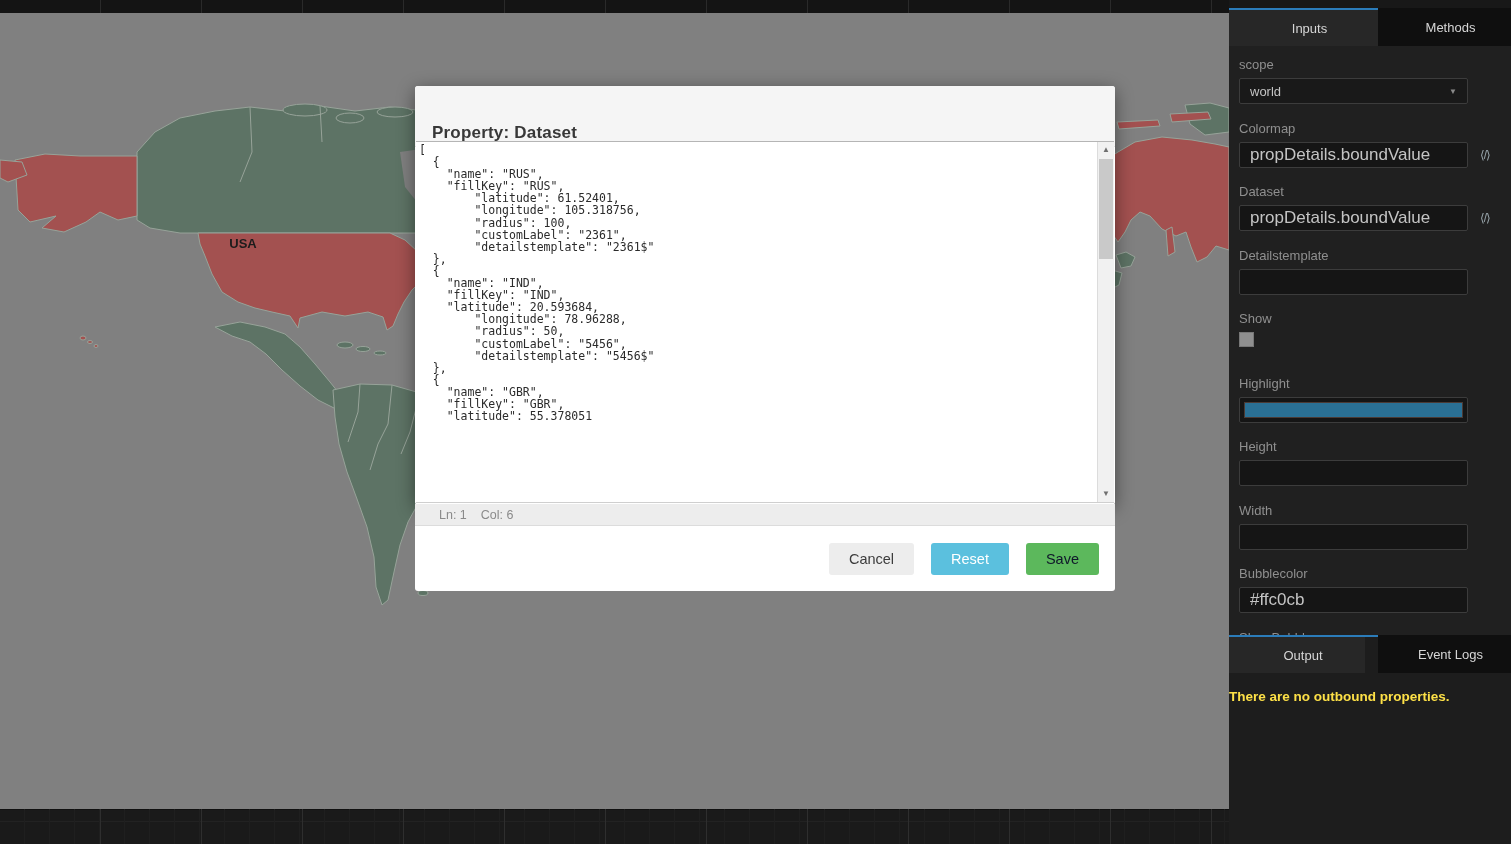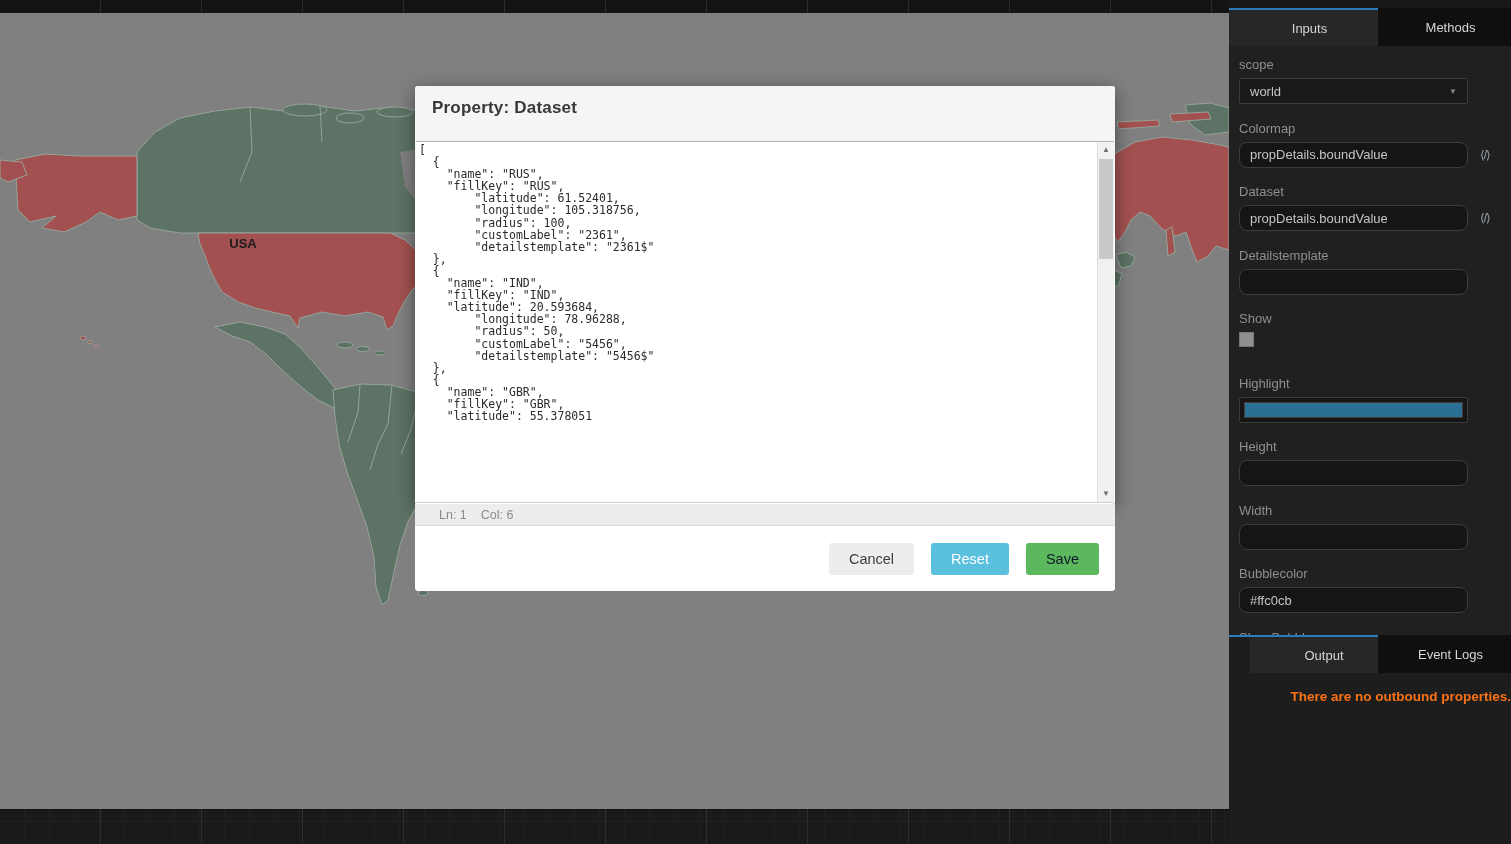--- a/index.html
+++ b/index.html
@@ -28,21 +28,21 @@
   .map-wrap{position:absolute;left:0;top:12px;width:1229px;height:797px;}
   .map-wrap svg{display:block;}
   .usa-label{font:600 13px "Liberation Sans",sans-serif;}
   
   .modal{
     position:absolute;left:415px;top:86px;width:700px;height:419px;
     background:#fff;border-radius:3px;box-shadow:0 4px 18px rgba(0,0,0,.45);
   }
   .modal-header{
     height:54px;background:#f5f5f5;border-bottom:1px solid #e3e3e3;
-    border-radius:3px 3px 0 0;display:flex;align-items:flex-start;padding:12px 17px;
+    border-radius:3px 3px 0 0;display:flex;align-items:flex-end;padding:3px 17px;
   }
   .modal-title{font-size:17px;font-weight:600;color:#383838;letter-spacing:.2px;}
   .editor{
     position:absolute;left:1px;top:55px;width:698px;height:362px;
     background:#fff;border-top:1px solid #b5b5b5;border-bottom:1px solid #cfcfcf;
     box-sizing:border-box;
   }
   .code-area{
     position:absolute;left:0;top:0;right:17px;bottom:0;overflow:hidden;cursor:text;
   }
@@ -90,22 +90,22 @@
   .tab.active{background:#272727;}
   .tab.inactive{background:#0f0f0f;top:8px;height:38px;}
   .tab-accent{position:absolute;top:8px;height:2px;background:#2b7cba;}
   .fields{
     position:absolute;left:0;top:46px;width:100%;height:591px;overflow:hidden;
     padding:0 10px;box-sizing:border-box;background:#202020;
   }
   .f-label{font-size:13px;line-height:15px;color:#8f8f8f;margin:16.5px 0 6px;}
   .fields .group:first-child .f-label{margin-top:11px;}
   .t-input{
-    width:229px;height:26px;background:#151515;border:1px solid #3c3c3c;border-radius:8px;
-    color:#c4c4c4;font-size:13px;padding:6px 10px;box-sizing:border-box;
+    width:229px;height:26px;background:#151515;border:1px solid #3c3c3c;border-radius:2px;
+    color:#c4c4c4;font-size:17px;padding:6px 10px;box-sizing:border-box;
     font-family:"Liberation Sans",sans-serif;outline:none;
   }
   .input-row{display:flex;align-items:center;gap:12px;}
   .code-ico{color:#98a5ab;font-size:12px;letter-spacing:-1px;cursor:pointer;}
   .select{
     width:229px;height:26px;background:#191919;border:1px solid #3c3c3c;border-radius:2px;
     color:#c4c4c4;font-size:13px;display:flex;align-items:center;justify-content:space-between;
     padding:0 10px;box-sizing:border-box;cursor:pointer;
   }
   .caret{color:#8a8a8a;font-size:8px;}
@@ -116,21 +116,21 @@
     box-sizing:border-box;padding:4px;cursor:pointer;
   }
   .swatch{width:100%;height:100%;border:1px solid #4a3a35;box-sizing:border-box;}
   .bottom-panel{
     position:absolute;left:0;top:635px;width:100%;height:209px;background:#1d1d1d;
   }
   .bottom-panel .tab{top:2px;}
   .bottom-panel .tab.inactive{top:0;height:38px;}
   .bottom-panel .tab-accent{top:0;}
   .output-msg{
-    margin-top:54px;text-align:right;font-size:13.5px;font-weight:bold;color:#f97316;
+    margin-top:54px;text-align:left;font-size:13.5px;font-weight:bold;color:#fde047;
   }
 </style>
 </head>
 <body>
 
 <div class="top-strip"></div>
 
 <div class="map-wrap">
   <svg width="1229" height="797" viewBox="0 0 1229 797">
 
@@ -304,17 +304,17 @@
       <input class="t-input" value="#ffc0cb" style="">
     </div>
 
     <div class="group">
       <div class="f-label">ShowBubbles</div>
     </div>
   </div>
 
   <div class="bottom-panel">
     <div class="tab-accent" style="left:0;width:149px;"></div>
-    <div class="tab active" style="left:0;width:136px;margin-left:21px;">Output</div>
+    <div class="tab active" style="left:0;width:136px;">Output</div>
     <div class="tab inactive" style="left:149px;width:133px;">Event Logs</div>
     <div class="output-msg">There are no outbound properties.</div>
   </div>
 </div>
 
 </body></html>

